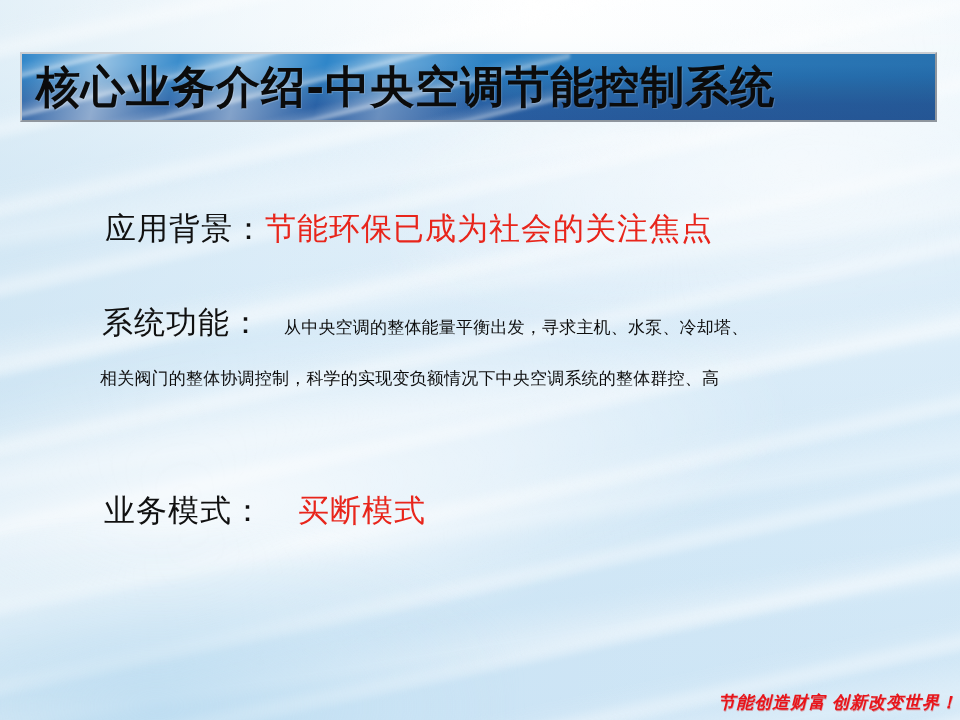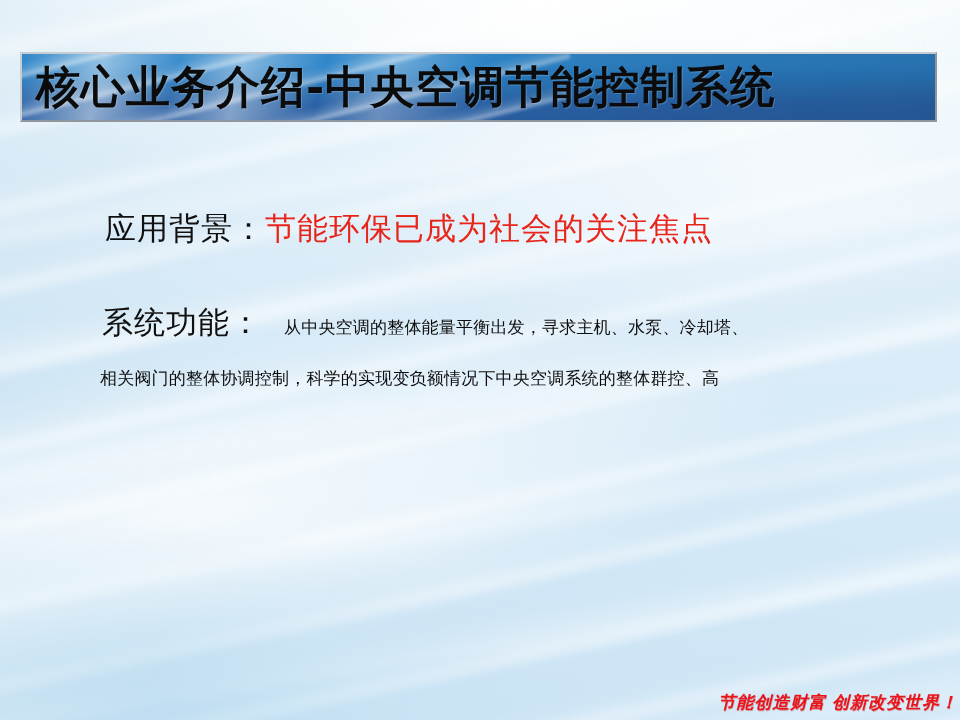--- a/index.html
+++ b/index.html
@@ -298,19 +298,22 @@
       <span class="label-lg">应用背景：</span><span class="value-red-lg">节能环保已成为社会的关注焦点</span>
     </div>
 
     <div class="row" id="row-function">
       <span class="label-lg">系统功能：</span><span class="body-sm">从中央空调的整体能量平衡出发，寻求主机、水泵、冷却塔、</span>
     </div>
 
     <div class="row body-sm" id="row-body-l2">相关阀门的整体协调控制，科学的实现变负额情况下中央空调系统的整体群控、高</div>
 
 
+    <div class="row" id="row-mode">
+      <span class="label-lg">业务模式：</span><span class="value-red-lg" style="margin-left:34px;">买断模式</span>
+    </div>
 
 
   </div>
 
   <div class="footer-slogan">节能创造财富 创新改变世界！</div>
 
 </div>
 
 </body></html>

